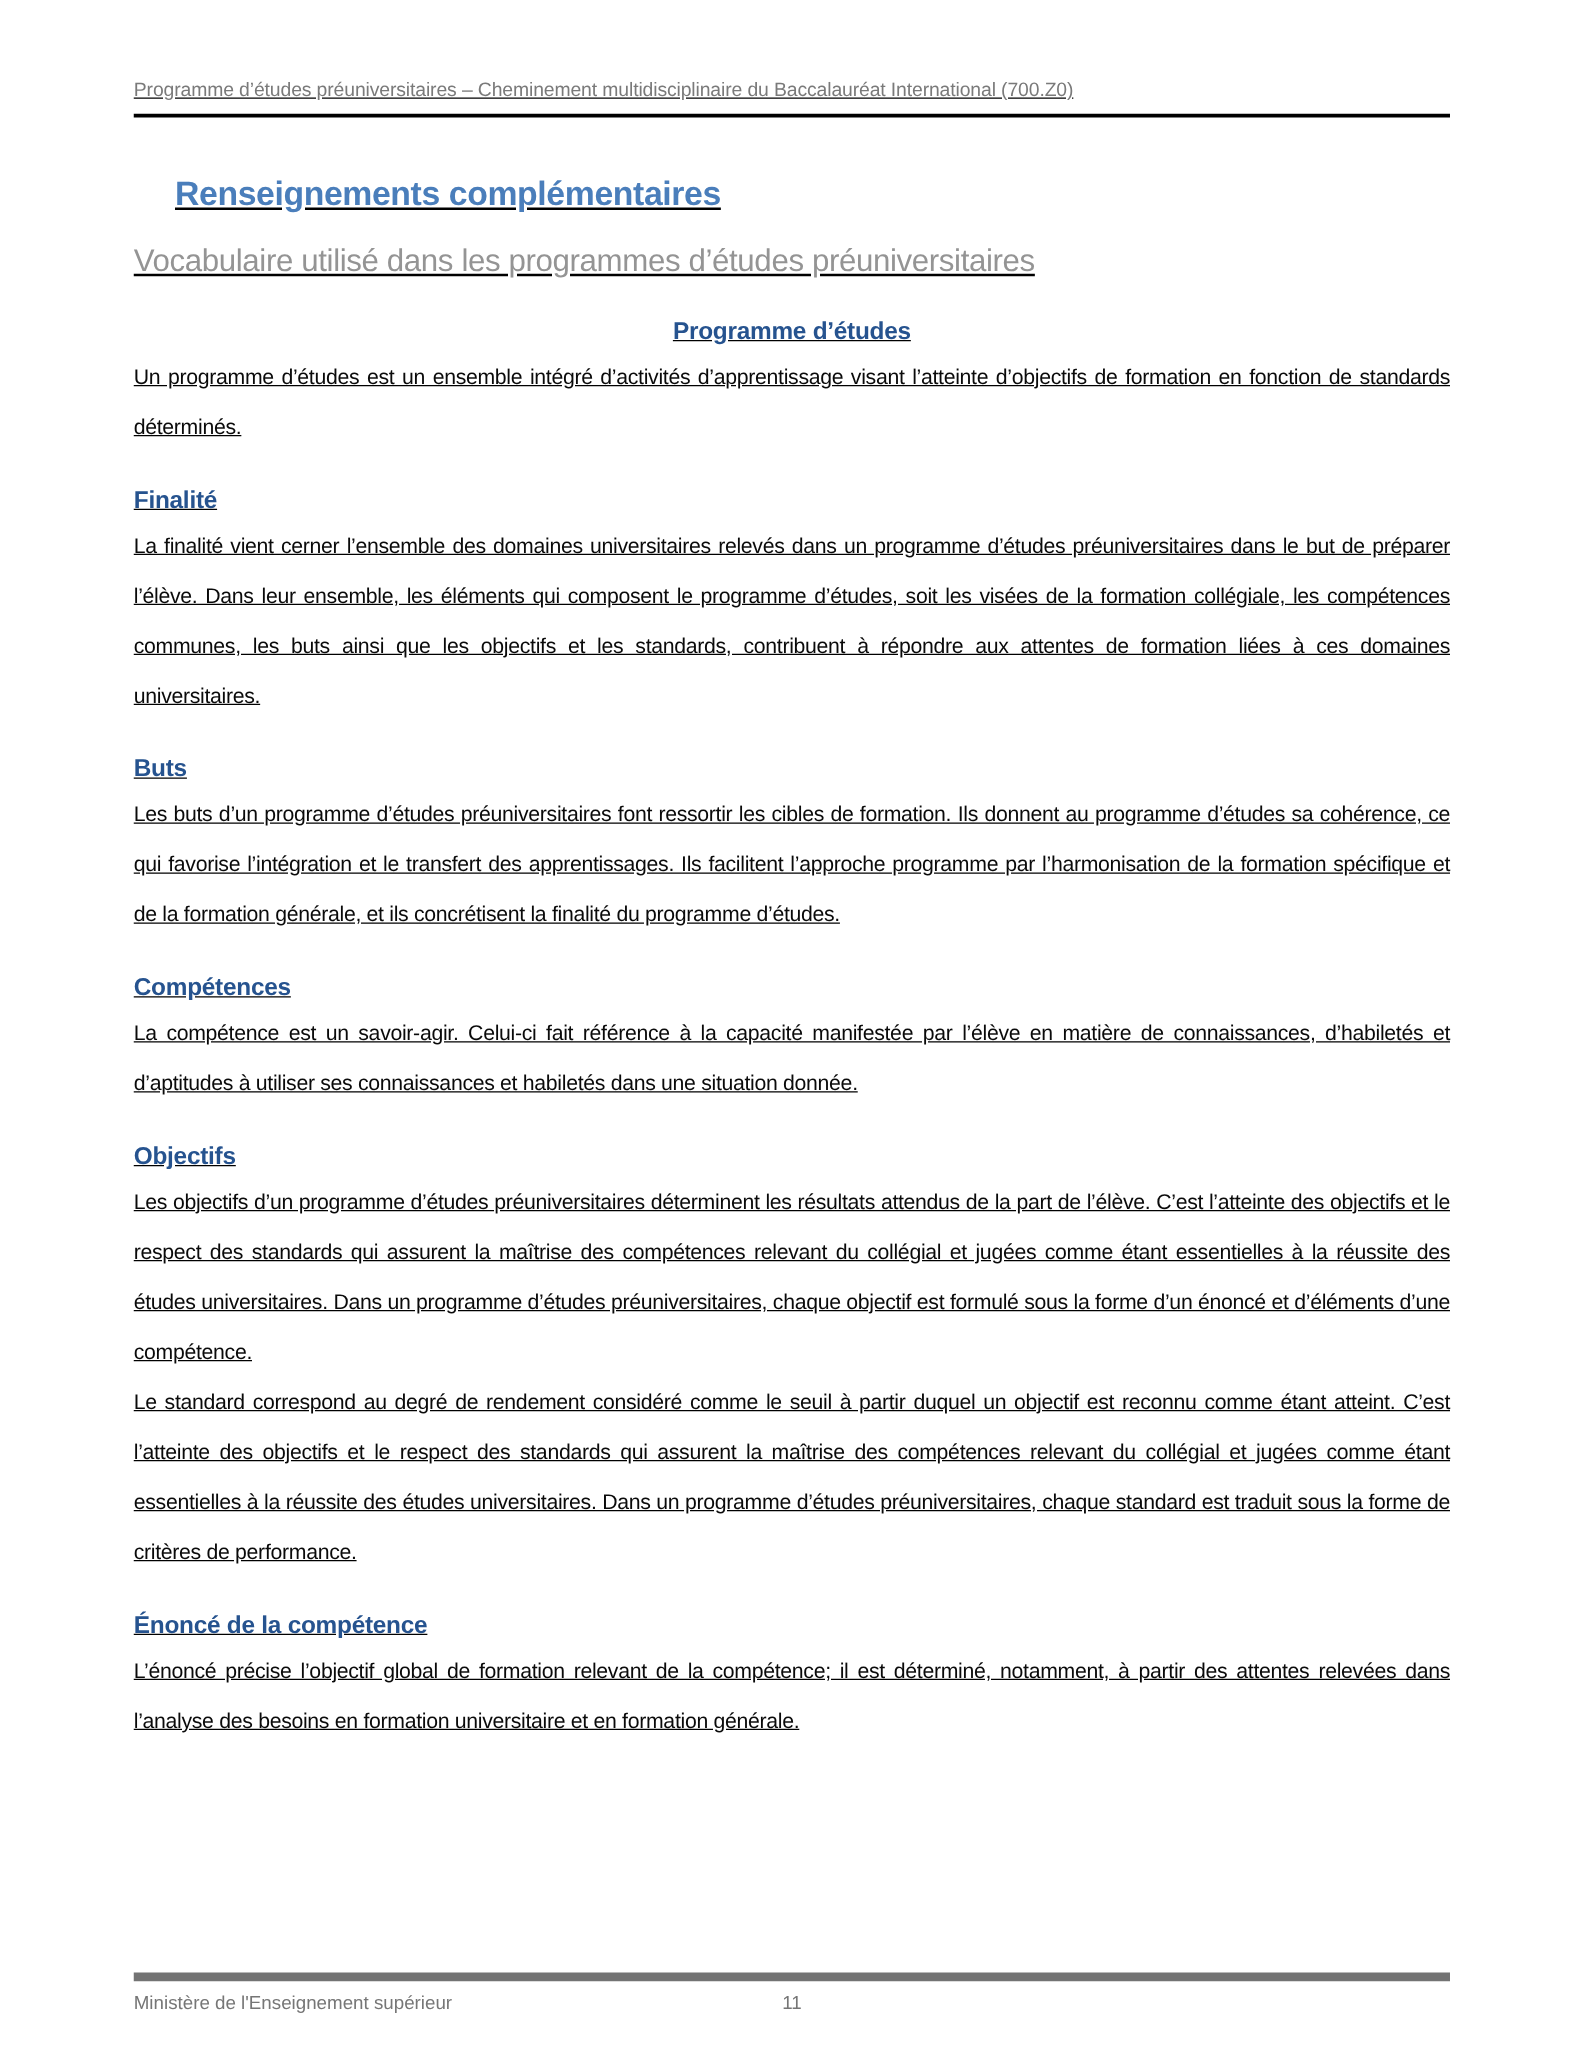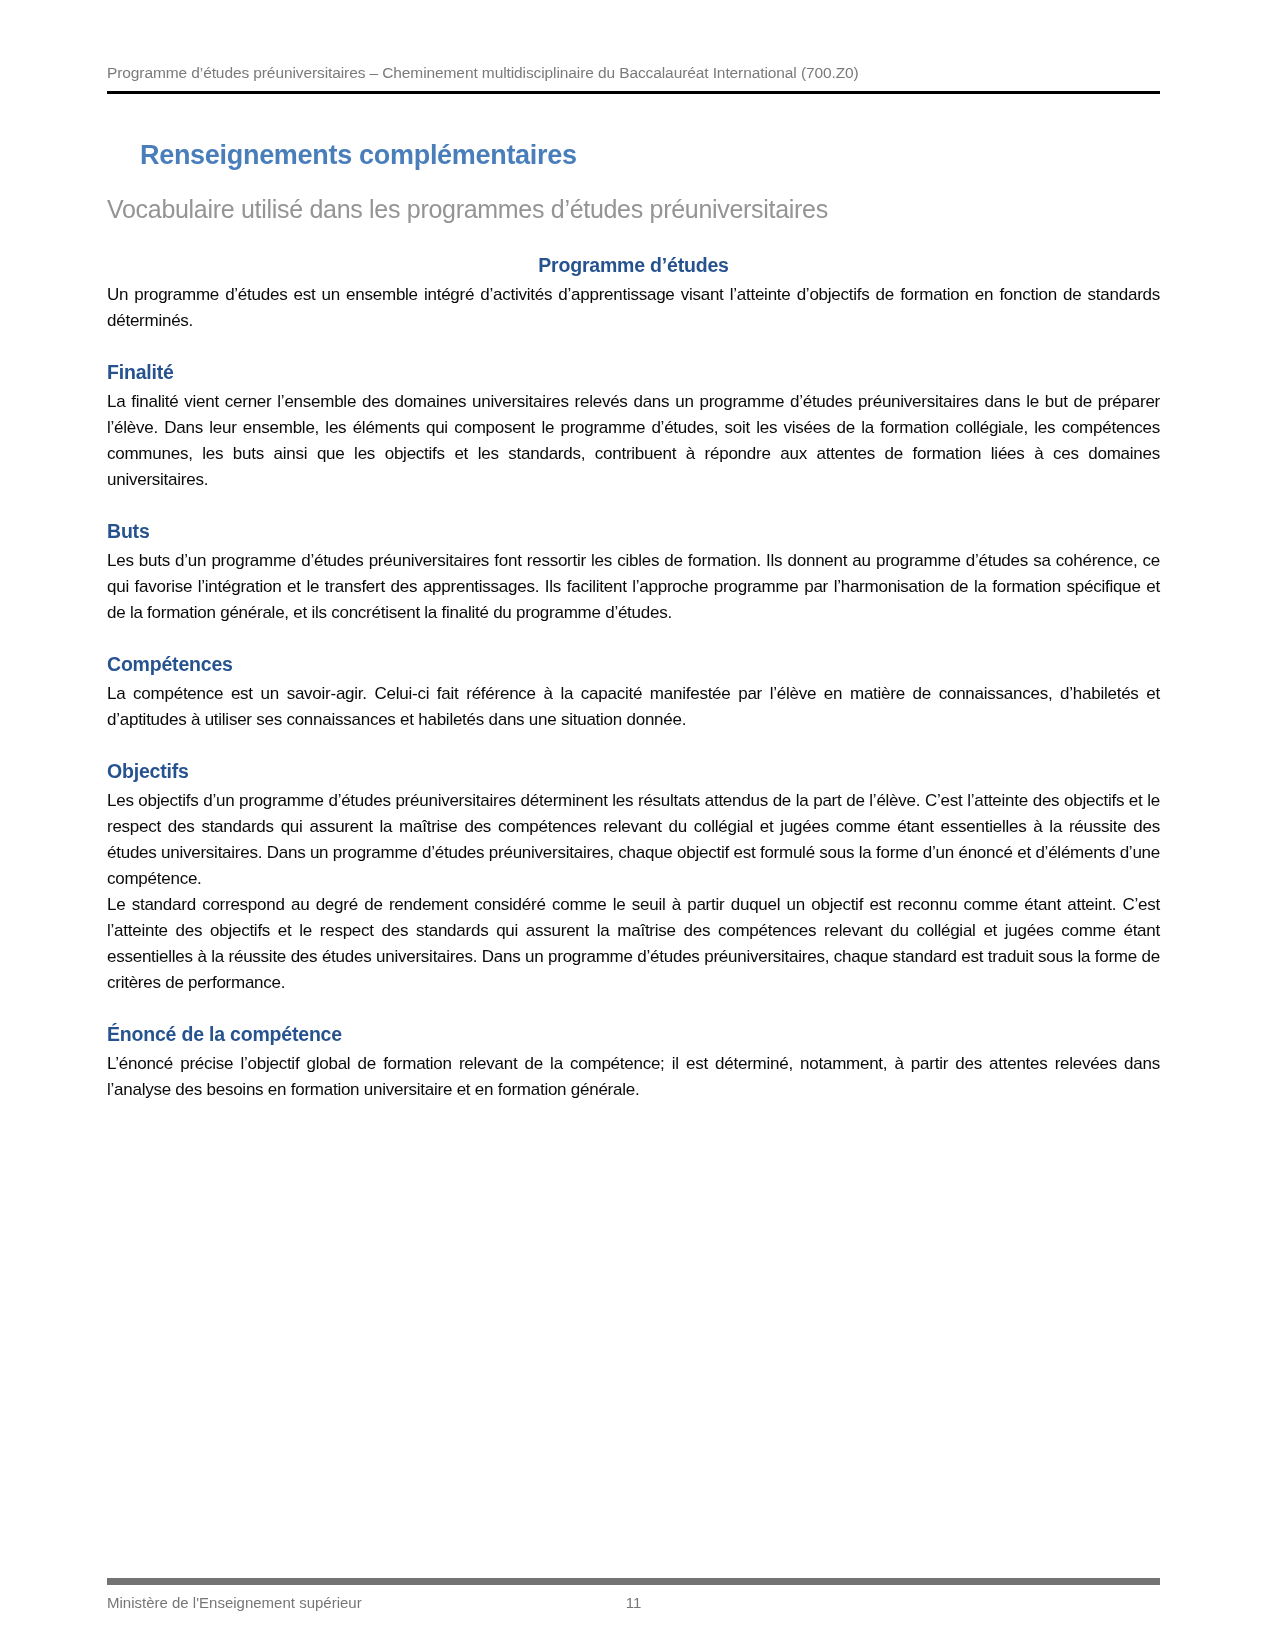--- a/index.html
+++ b/index.html
@@ -14,20 +14,21 @@
     font-family: "Liberation Sans", "DejaVu Sans", sans-serif;
     -webkit-font-smoothing: antialiased;
   }
   .page {
     position: absolute;
     top: 0; left: 0;
     width: 1275px;
     height: 1650px;
     box-sizing: border-box;
     padding: 64px 115px 12px 107px;
+    text-decoration: underline;
   }
   
   .running-header {
     font-size: 15.5px;
     letter-spacing: -0.1px;
     color: #7a7a7a;
     padding-bottom: 9px;
     border-bottom: 3px solid #000000;
   }
   
@@ -54,21 +55,21 @@
     letter-spacing: -0.2px;
     color: #26538f;
   }
   .section.first h3 {
     margin-top: 30px;
     text-align: center;
   }
   .section p {
     margin: 0;
     font-size: 17px;
-    line-height: 26px;
+    line-height: 40px;
     letter-spacing: -0.25px;
     text-align: justify;
     color: #0a0a0a;
   }
   
   .page-footer {
     position: absolute;
     left: 107px;
     right: 115px;
     top: 1578px;

